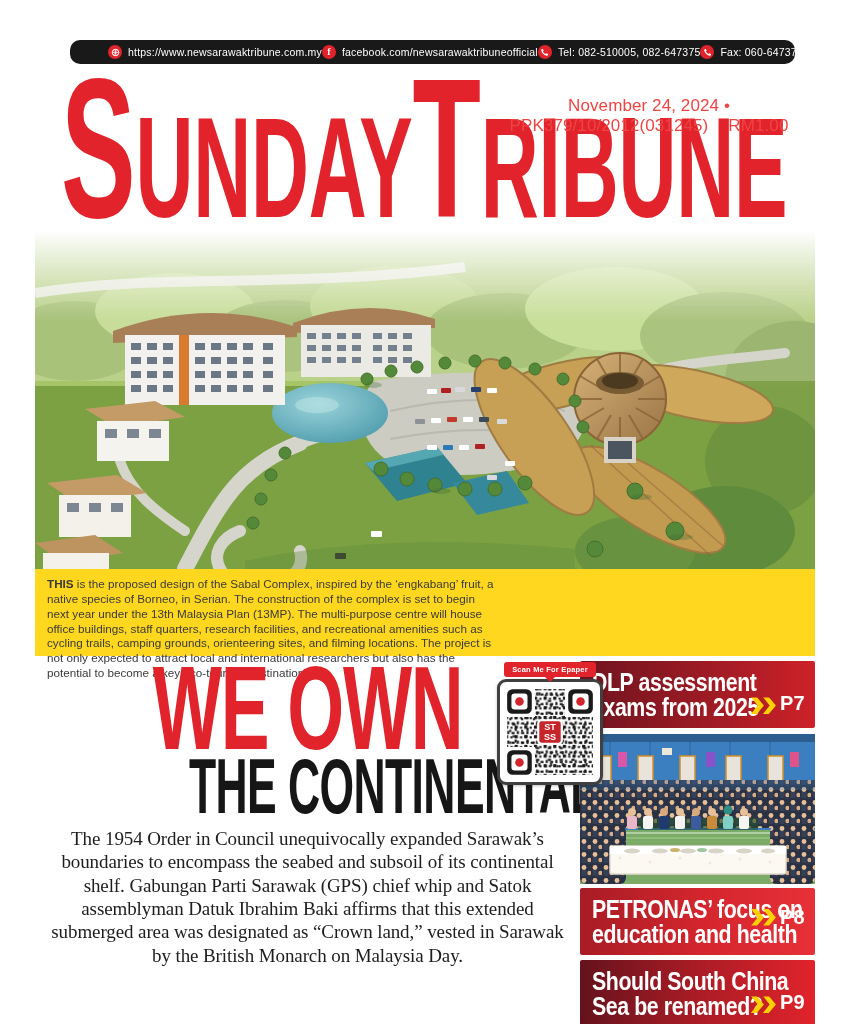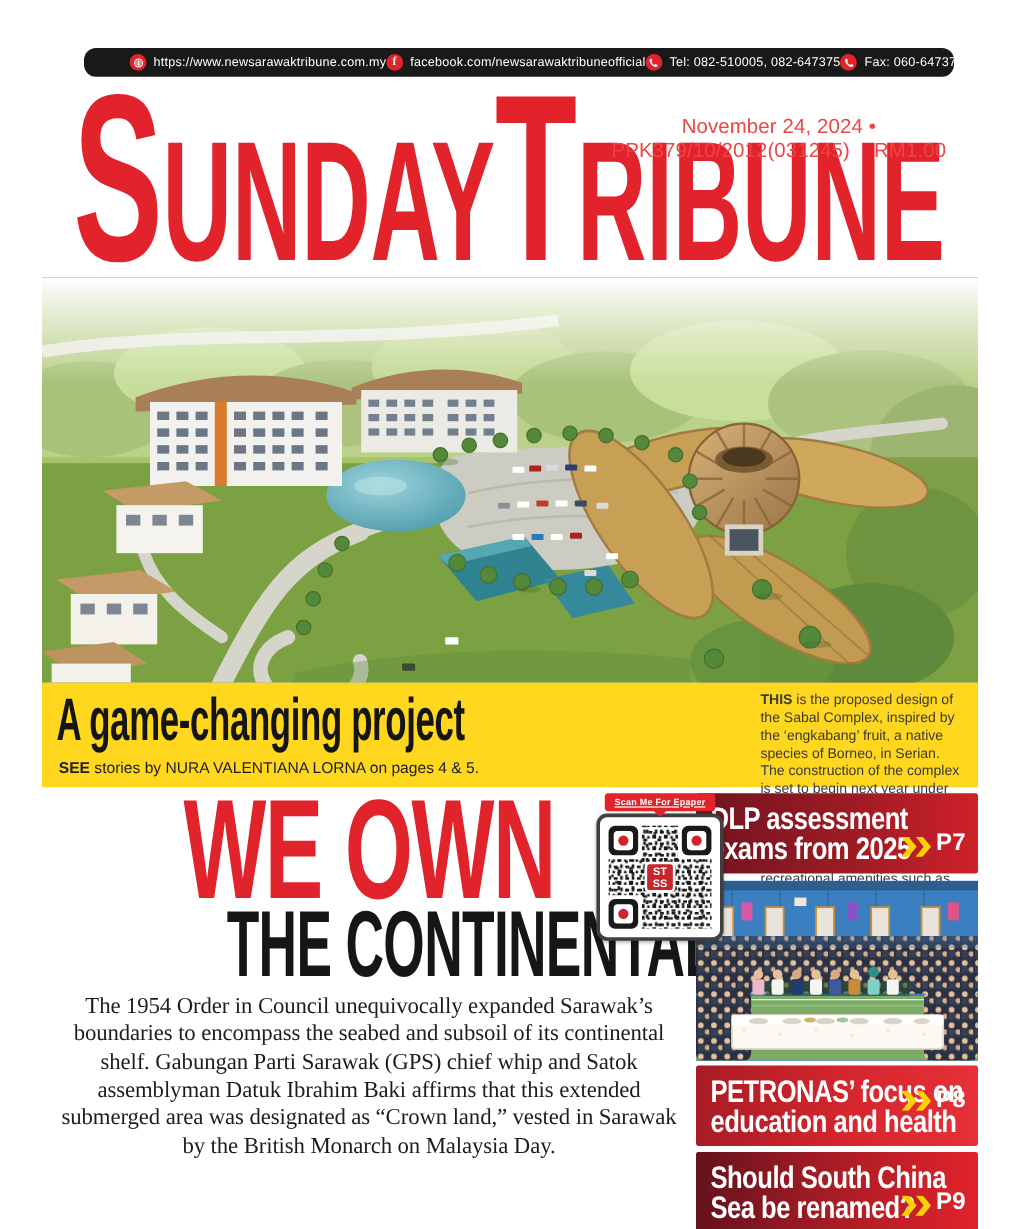--- a/index.html
+++ b/index.html
@@ -70,21 +70,21 @@
   .story-body {
     width:516px; margin:9px auto 0;
     font-family:"Liberation Serif", serif; font-size:19px; line-height:1.23;
     color:#1d1d1d; text-align:center; letter-spacing:-.1px;
   }
   
   .qr-wrap { position:absolute; left:462px; top:2px; width:106px; z-index:6; text-align:center; }
   .qr-tab {
     position:relative; display:inline-block; background:#e1232b; color:#fff;
     font-size:7.5px; font-weight:bold; letter-spacing:.2px;
-    padding:3px 8px 3px; border-radius:3px; z-index:2;text-decoration:underline;
+    padding:3px 8px 3px; border-radius:3px; z-index:2;
   }
   .qr-tab::after {
     content:""; position:absolute; left:50%; bottom:-5px; transform:translateX(-50%);
     border:6px solid transparent; border-top:6px solid #e1232b; border-bottom:0;
   }
   .qr-card {
     margin-top:2px; background:#fff; border:3px solid #404040; border-radius:9px;
     padding:5px; box-shadow:0 1px 3px rgba(0,0,0,.25);
   }
   .qr-card svg { display:block; width:90px; height:90px; }
@@ -388,26 +388,20 @@
             <ellipse cx="606" cy="266" rx="11" ry="3"></ellipse>
             <ellipse cx="646" cy="306" rx="12" ry="3"></ellipse>
         </g>
       </g>
 
       <path d="M210 330 C300 310 420 306 540 318 L540 338 L210 338 Z" fill="#5e8a38" opacity=".35"></path>
     </svg>
   </div>
 
   <div class="lead-banner">
-    <div class="lb-left">
-      <div class="lb-headline">A game-changing project</div>
-      <div class="lb-byline">
-        <b>SEE</b><span> stories by NURA VALENTIANA LORNA on pages 4 &amp; 5.</span>
-      </div>
-    </div>
     <div class="lb-caption">
       <b>THIS</b><span> is the proposed design of the Sabal Complex, inspired by the ‘engkabang’ fruit, a native species of Borneo, in Serian. The construction of the complex is set to begin next year under the 13th Malaysia Plan (13MP). The multi-purpose centre will house office buildings, staff quarters, research facilities, and recreational amenities such as cycling trails, camping grounds, orienteering sites, and filming locations. The project is not only expected to attract local and international researchers but also has the potential to become a key eco-tourism destination.</span>
     </div>
   </div>
 
   <div class="main-area">
 
     <div class="story-col">
       <div class="hl-row"><span class="hl-red">WE OWN</span></div>
       <div class="hl-row2"><span class="hl-black">THE CONTINENTAL</span></div>

